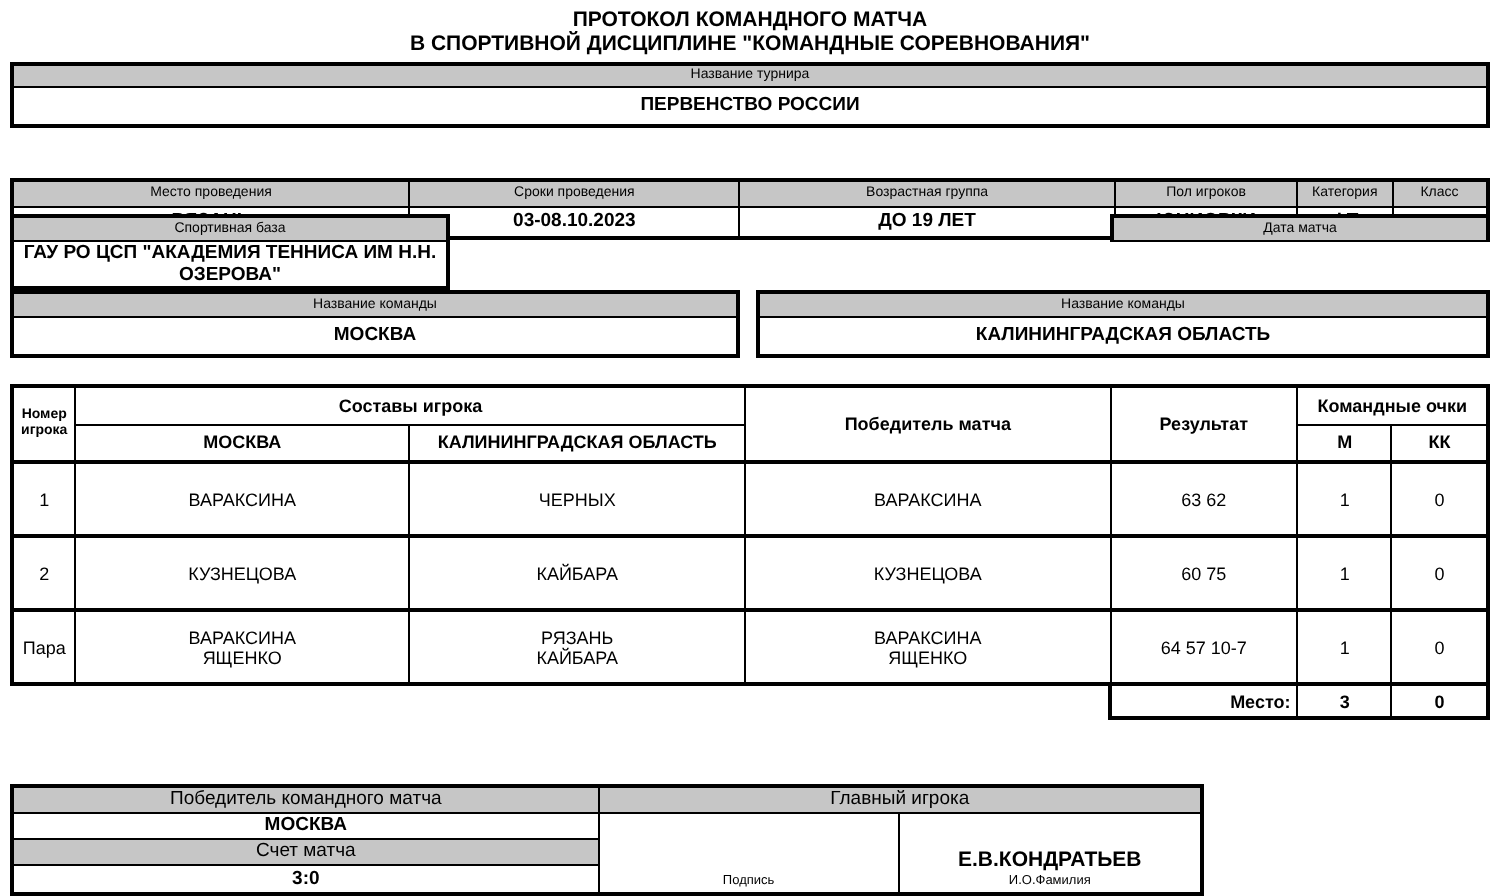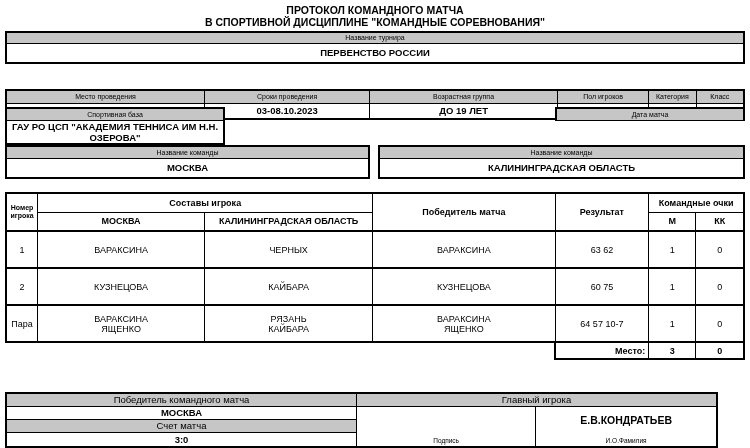--- a/index.html
+++ b/index.html
@@ -54,27 +54,27 @@
   .main .h2{height:19px;font-size:7.5px;}
   .main .hnum{font-size:7px;line-height:8px;}
   .main tr.body{height:37px;}
   .main tr.body td{border-top-width:2px;border-bottom-width:2px;}
   .main tr.trow{height:17px;}
   .main td.blank{border:none;background:#fff;}
   .main td.tlabel{font-weight:bold;text-align:right;padding-right:3px;}
   .main td.tval{font-weight:bold;}
 
   
-  .foot{top:392px;left:5px;width:713px;}
+  .foot{top:392px;left:5px;width:597px;}
   .foot td{font-size:9.5px;}
   .foot .r1{height:13px;} .foot .r2{height:13px;}
   .foot .r3{height:13px;} .foot .r4{height:15px;}
   .sigcell{vertical-align:bottom;}
   .sig-label{font-size:6.5px;line-height:1;padding-bottom:2px;}
-  .ref-name{font-weight:bold;font-size:10.5px;line-height:1;margin-bottom:12px;}
+  .ref-name{font-weight:bold;font-size:10.5px;line-height:1;margin-bottom:2px;}
 </style>
 </head>
 <body>
 
 <div class="page">
 
   <div class="abs titles">
     <div>ПРОТОКОЛ КОМАНДНОГО МАТЧА</div>
     <div>В СПОРТИВНОЙ ДИСЦИПЛИНЕ "КОМАНДНЫЕ СОРЕВНОВАНИЯ"</div>
   </div>

